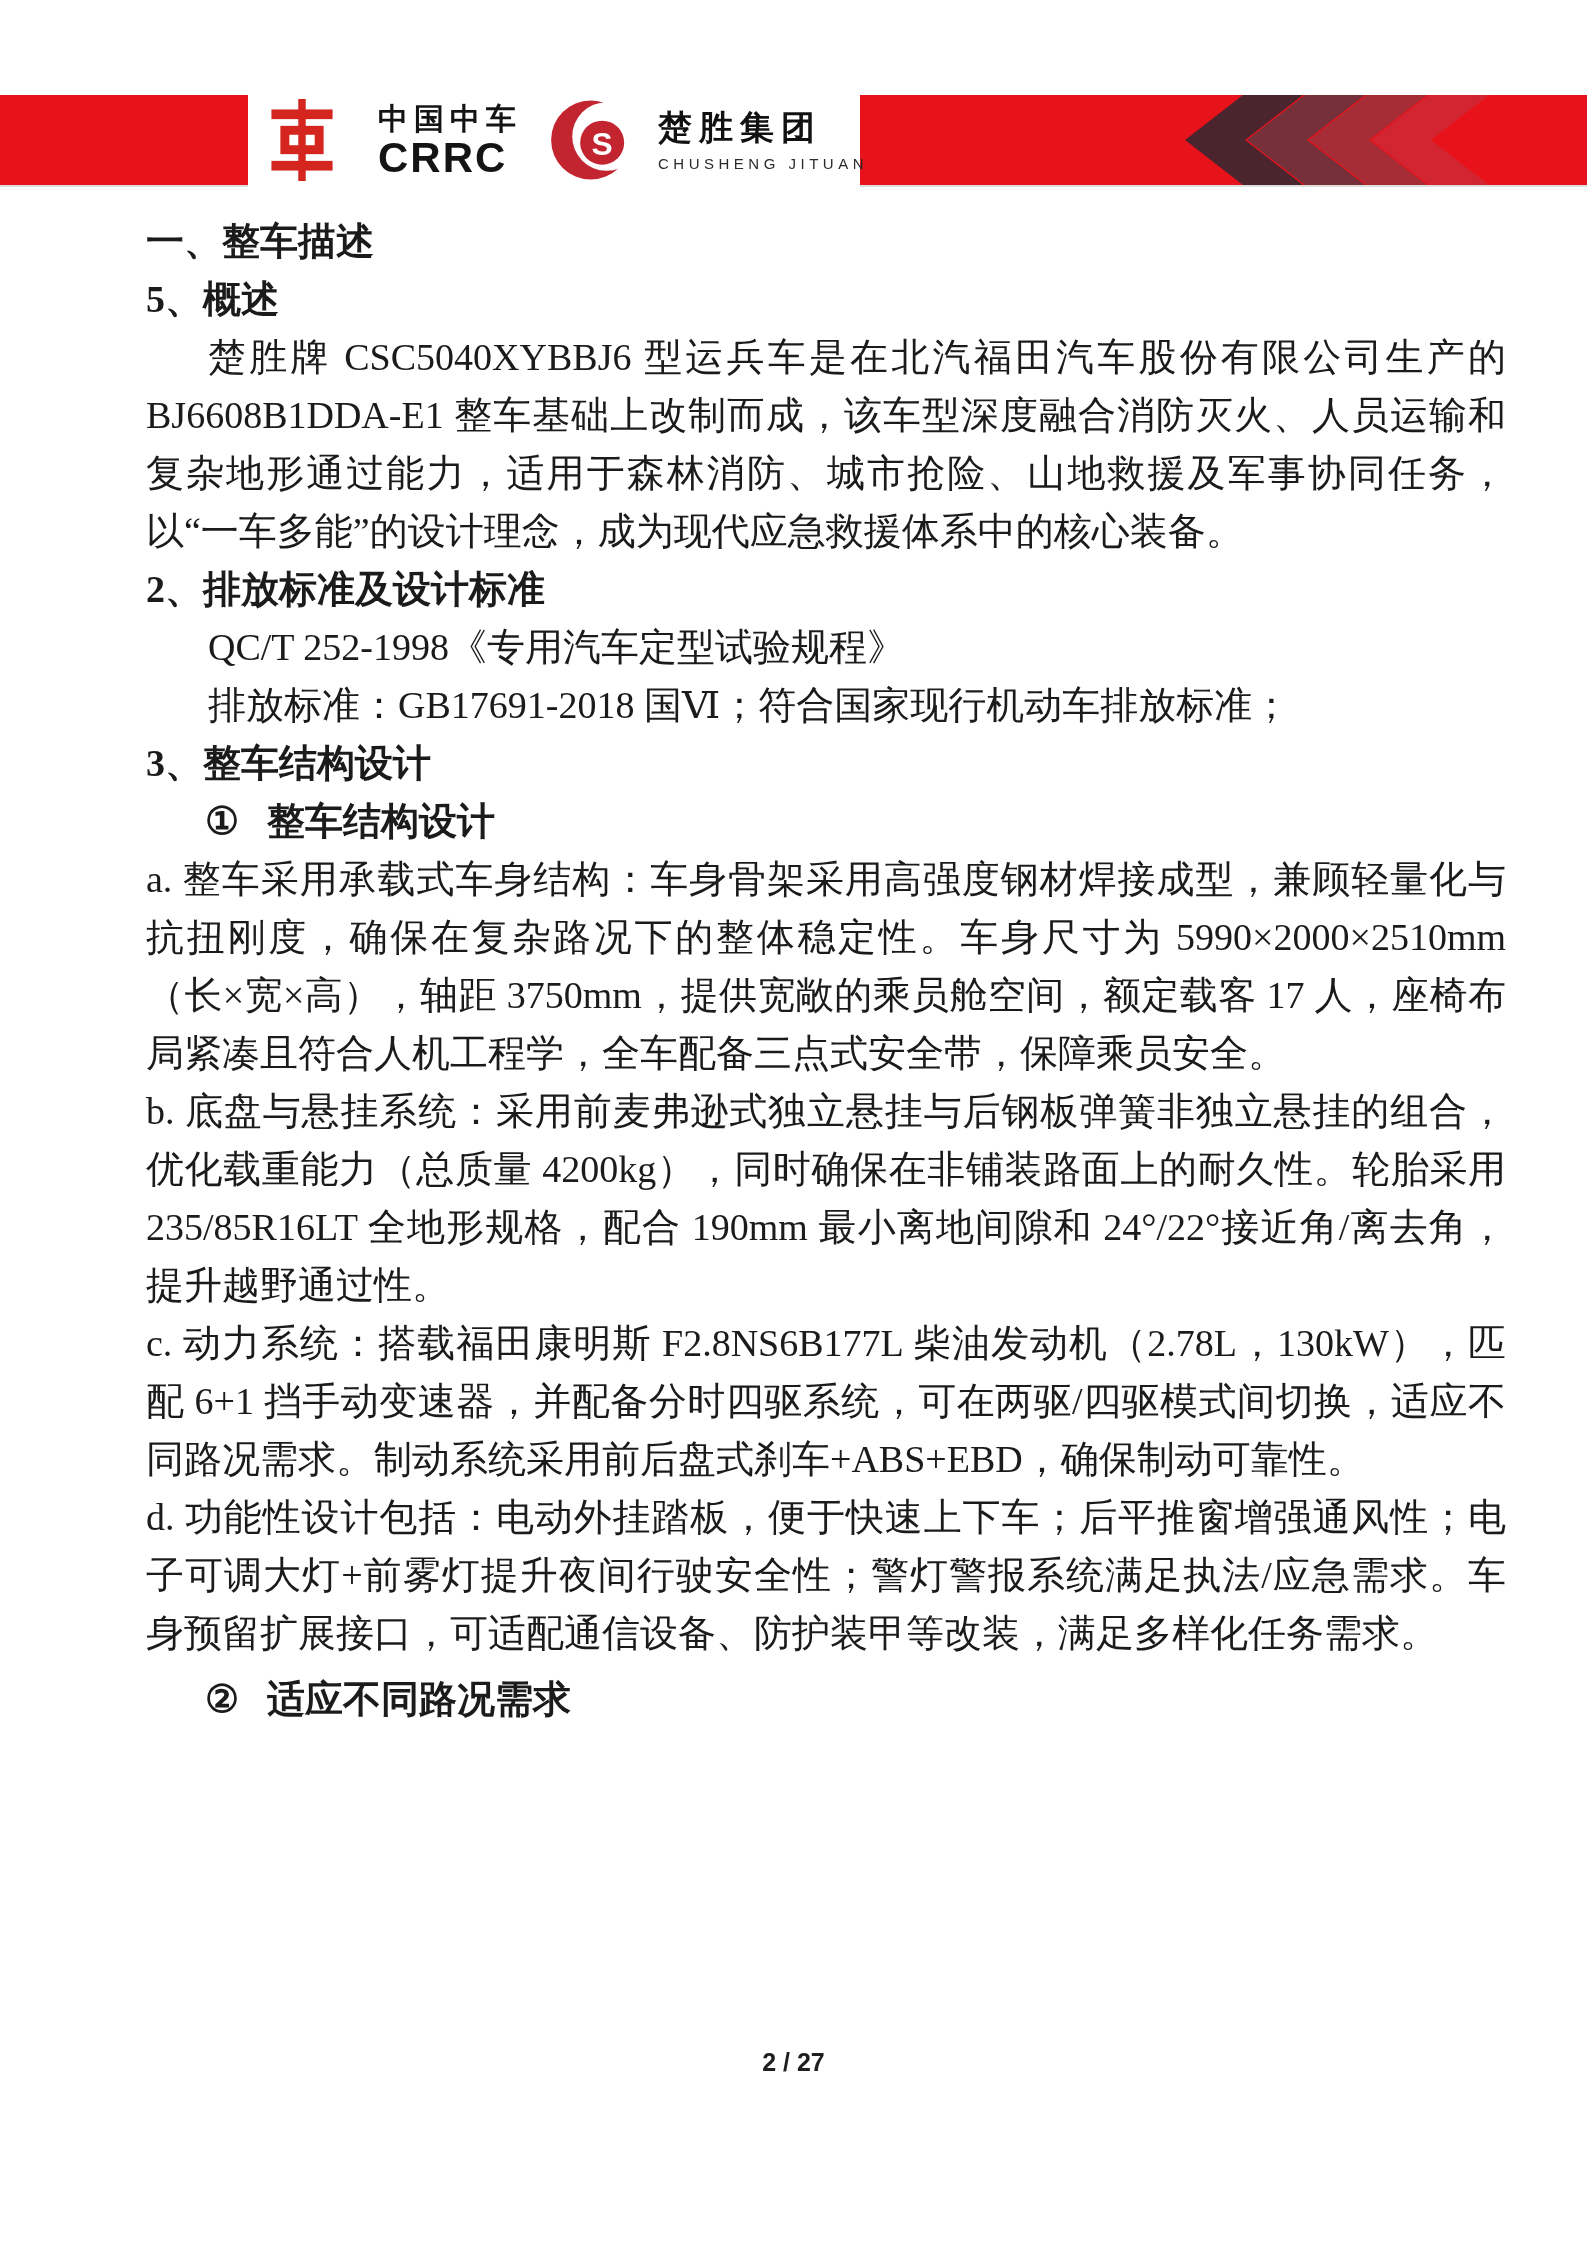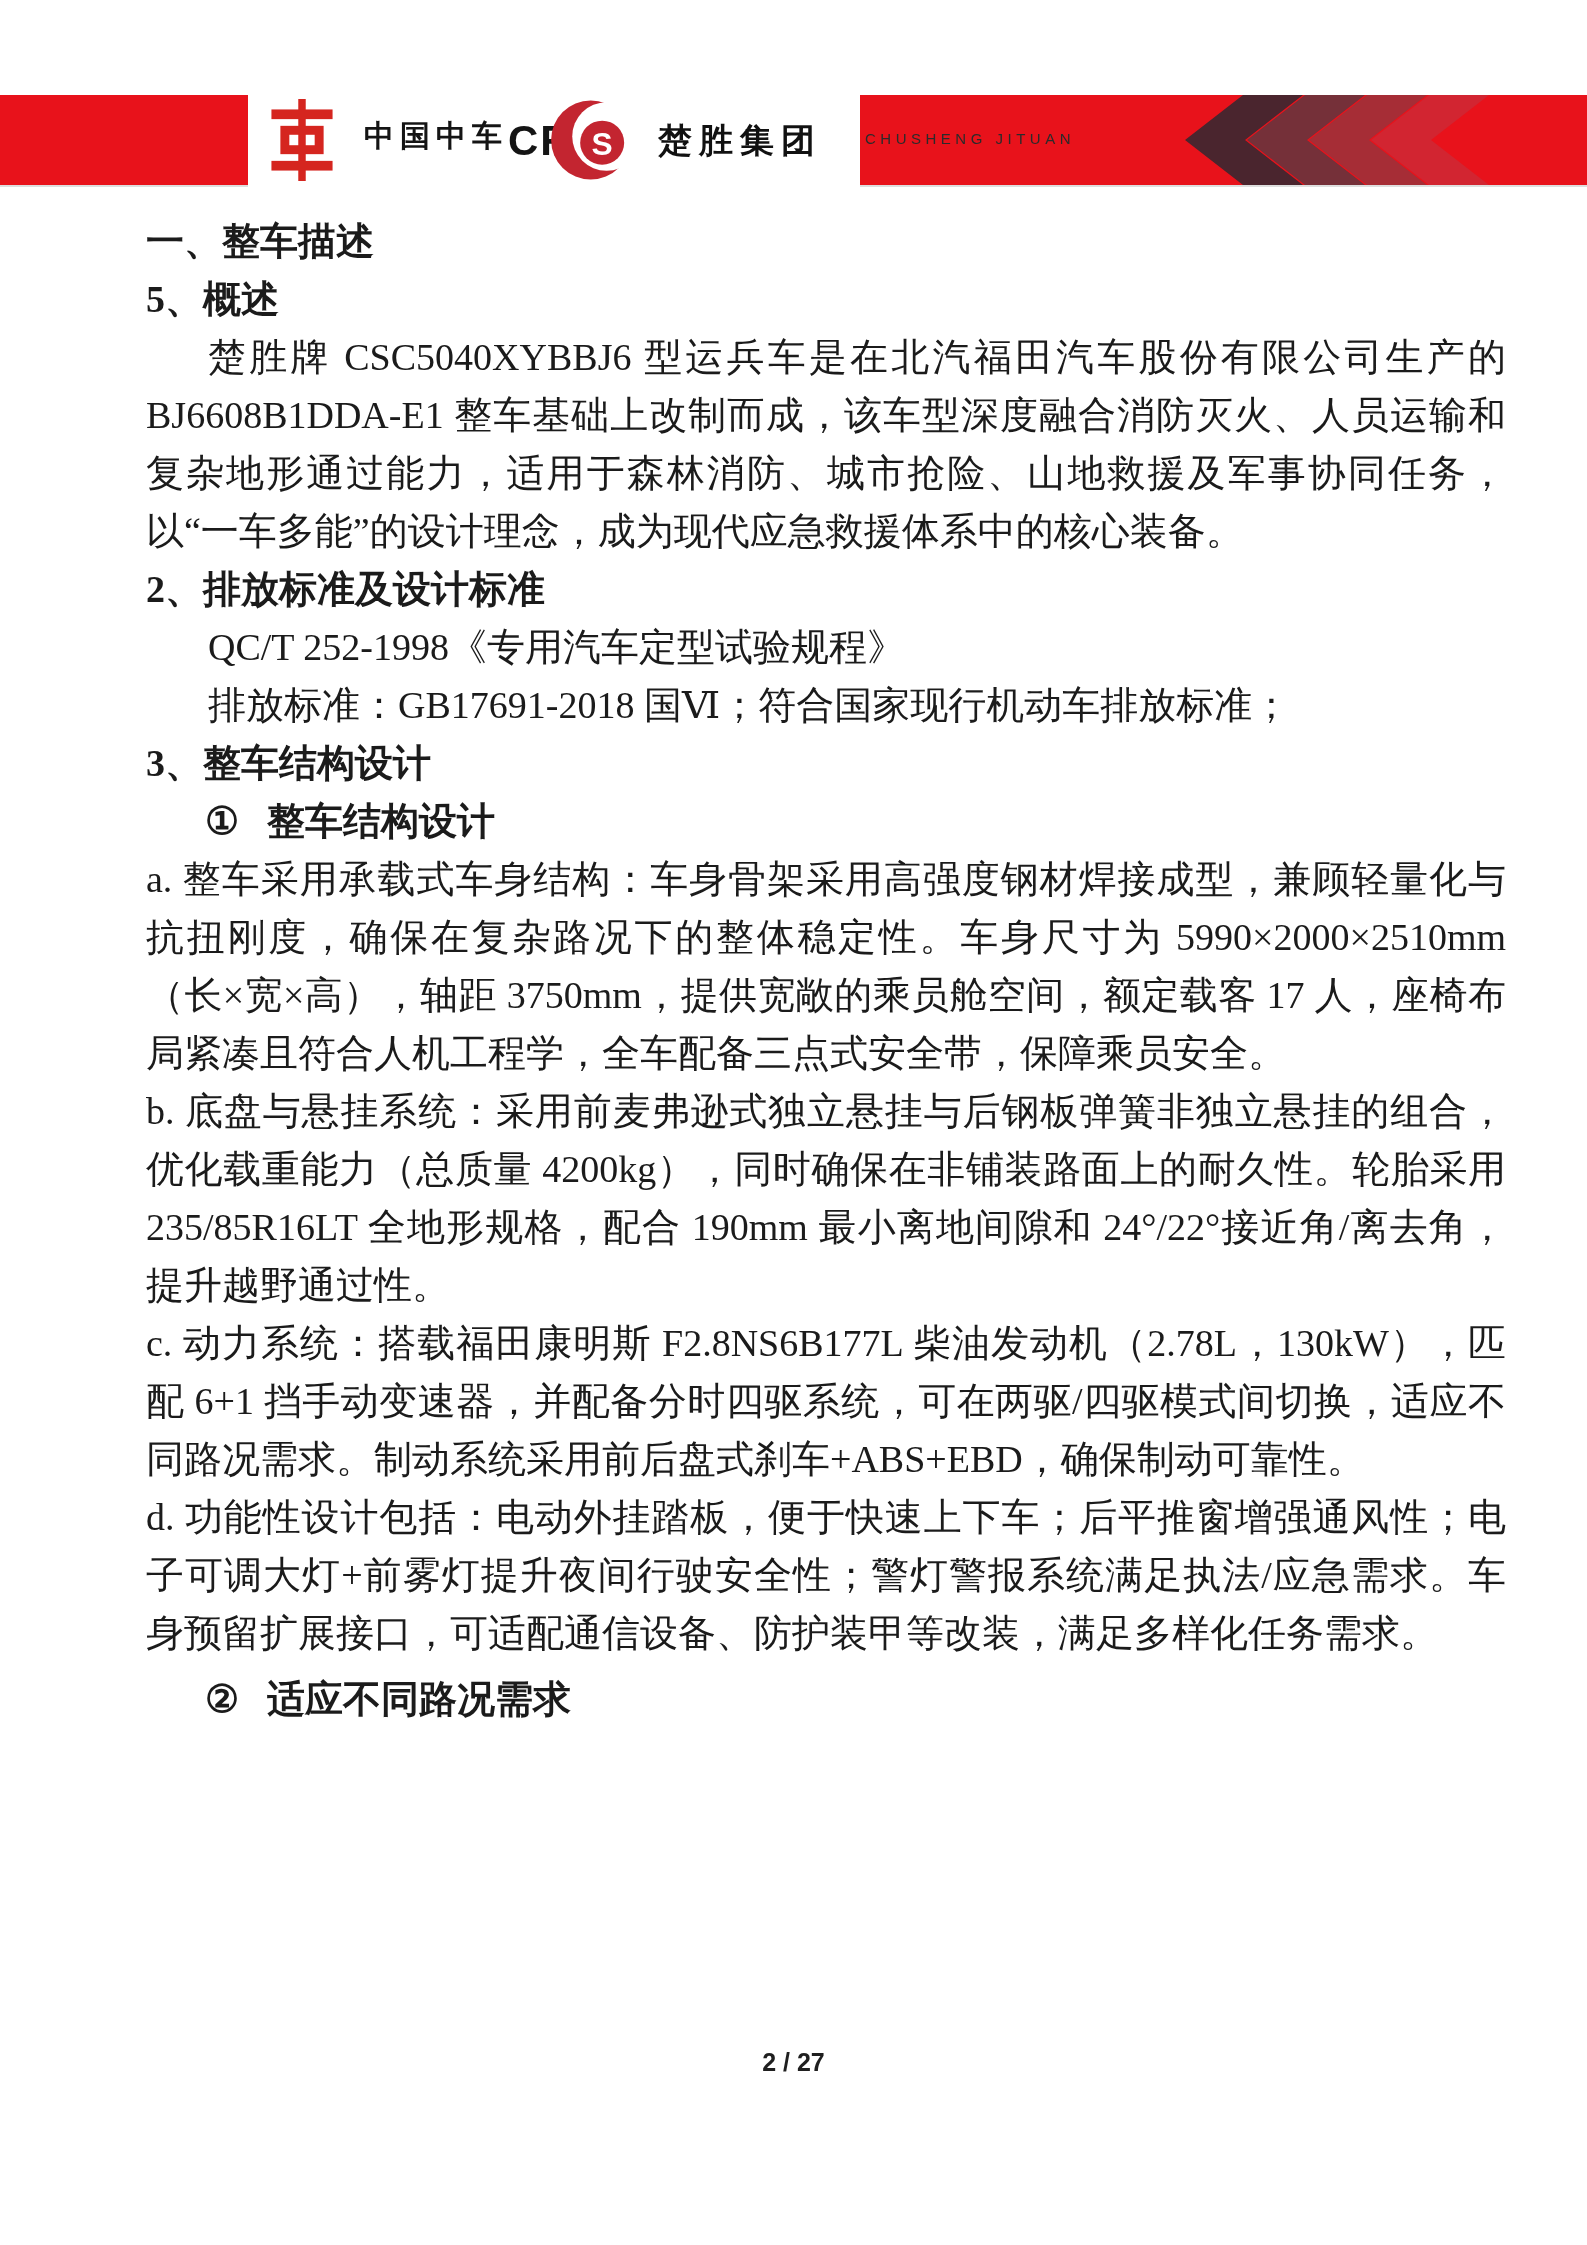--- a/index.html
+++ b/index.html
@@ -18,26 +18,26 @@
     background:#e8121b;border-bottom:2px solid #dedede;
   }
   .band-right{
     position:absolute;left:860px;top:0;width:727px;height:90px;
     background:#e8121b;border-bottom:2px solid #dedede;overflow:hidden;
   }
   .band-right svg{display:block;}
   
   .crrc-logo{position:absolute;left:262px;top:97px;height:86px;display:flex;align-items:center;}
   .crrc-emblem{width:80px;height:82px;margin-right:22px;}
-  .crrc-text{display:flex;flex-direction:row;justify-content:center;font-family:"Liberation Sans","DejaVu Sans",sans-serif;}
+  .crrc-text{display:flex;flex-direction:column;justify-content:center;font-family:"Liberation Sans","DejaVu Sans",sans-serif;margin-left:14px;}
   .crrc-zh{font-size:30px;font-weight:700;letter-spacing:6px;color:#141414;line-height:34px;white-space:nowrap;}
   .crrc-en{font-size:42px;font-weight:700;letter-spacing:2px;color:#141414;line-height:42px;margin-top:1px;}
   .cs-logo{position:absolute;left:548px;top:95px;height:90px;display:flex;align-items:center;}
   .cs-emblem{width:96px;height:88px;margin-right:14px;}
-  .cs-text{display:flex;flex-direction:row;justify-content:center;font-family:"Liberation Sans","DejaVu Sans",sans-serif;gap:43px;}
+  .cs-text{display:flex;flex-direction:column;justify-content:center;font-family:"Liberation Sans","DejaVu Sans",sans-serif;}
   .cs-zh{font-size:34px;font-weight:700;letter-spacing:7px;color:#111;line-height:38px;white-space:nowrap;}
   .cs-en{font-size:15px;font-weight:500;letter-spacing:4.5px;color:#2b2b2b;line-height:18px;margin-top:9px;white-space:nowrap;}
   
   .doc{
     position:absolute;left:146px;top:212px;width:1360px;
     font-size:38px;line-height:58px;text-align:justify;
   }
   .doc p{margin:0;}
   .h-main{font-weight:700;}
   .h-sub{font-weight:700;}

